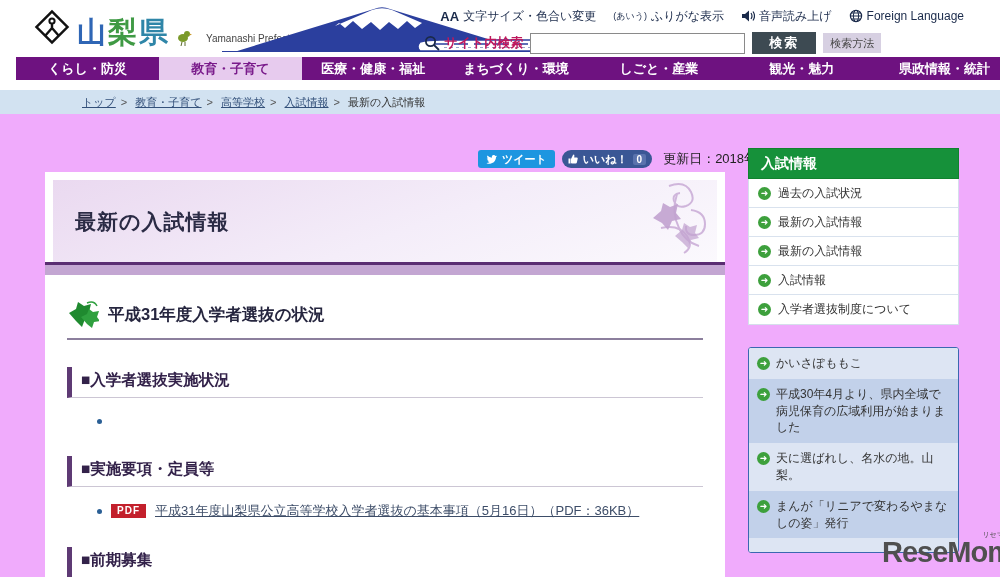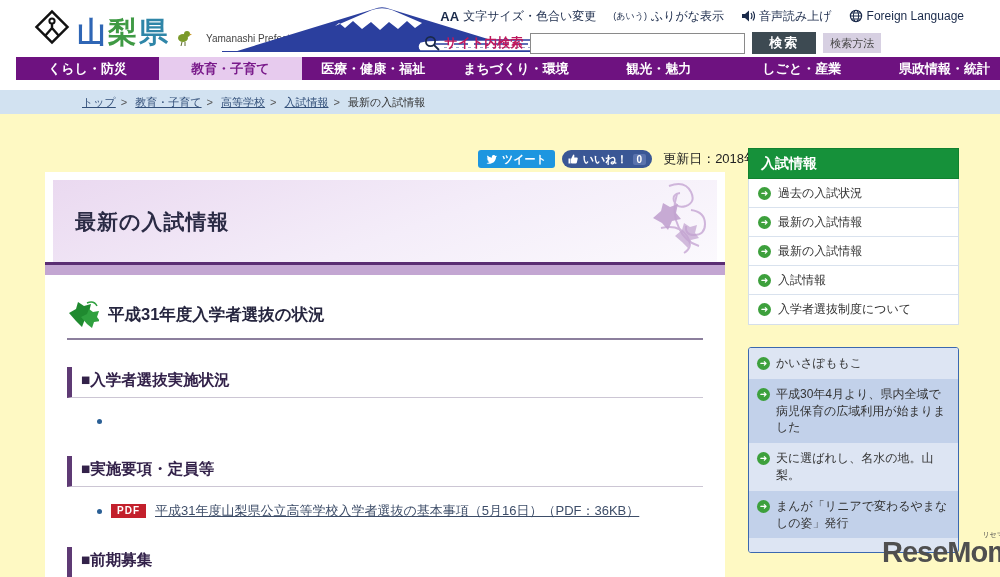--- a/index.html
+++ b/index.html
@@ -31,21 +31,21 @@
   .nav-item { flex:1; display:flex; align-items:center; justify-content:center; color:#fff; font-size:13px; font-weight:bold; cursor:pointer; }
   .nav-item.active { background:#e7cbee; color:#7a1b8b; }
 
   
   .breadcrumb { position:absolute; top:90px; left:0; width:1000px; height:24px; background:#d2e2f1; font-size:11px; color:#555; line-height:24px; padding-left:80px; }
   .breadcrumb a { color:#33507a; text-decoration:underline; cursor:pointer; margin:0 2px; }
   .crumb-sep { margin:0 3px; color:#555; }
   .crumb-current { color:#333; margin-left:2px; }
 
   
-  .page-body { position:absolute; top:114px; left:0; width:1000px; height:463px; background:#fef9c3; }
+  .page-body { position:absolute; top:114px; left:0; width:1000px; height:463px; background:#f0abfc; }
 
   
   .social-row { position:absolute; top:36px; left:478px; display:flex; align-items:center; gap:7px; }
   .tweet-btn { display:flex; align-items:center; gap:4px; background:#1d96e0; color:#fff; font-size:11px; font-weight:bold; border-radius:3px; padding:2px 8px; height:18px; cursor:pointer; }
   .like-btn { display:flex; align-items:center; gap:5px; background:#3a5795; color:#fff; font-size:11px; font-weight:bold; border-radius:9px; padding:2px 6px; height:18px; cursor:pointer; }
   .like-count { background:#5a73ad; border-radius:2px; padding:0 4px; font-size:10px; }
   .updated { font-size:13px; color:#222; margin-left:4px; }
 
   
   .main-box { position:absolute; top:58px; left:45px; width:680px; height:405px; background:#fff; }
@@ -155,22 +155,22 @@
         <button class="search-help">検索方法</button>
       </div>
     </div>
   </div>
 
   <div class="nav">
     <div class="nav-item">くらし・防災</div>
     <div class="nav-item active">教育・子育て</div>
     <div class="nav-item">医療・健康・福祉</div>
     <div class="nav-item">まちづくり・環境</div>
+    <div class="nav-item">しごと・産業</div>
     <div class="nav-item">観光・魅力</div>
-    <div class="nav-item">しごと・産業</div>
     <div class="nav-item">県政情報・統計</div>
   </div>
 
   <div class="breadcrumb">
     <a>トップ</a><span class="crumb-sep">&gt;</span>
     <a>教育・子育て</a><span class="crumb-sep">&gt;</span>
     <a>高等学校</a><span class="crumb-sep">&gt;</span>
     <a>入試情報</a><span class="crumb-sep">&gt;</span>
     <span class="crumb-current">最新の入試情報</span>
   </div>

